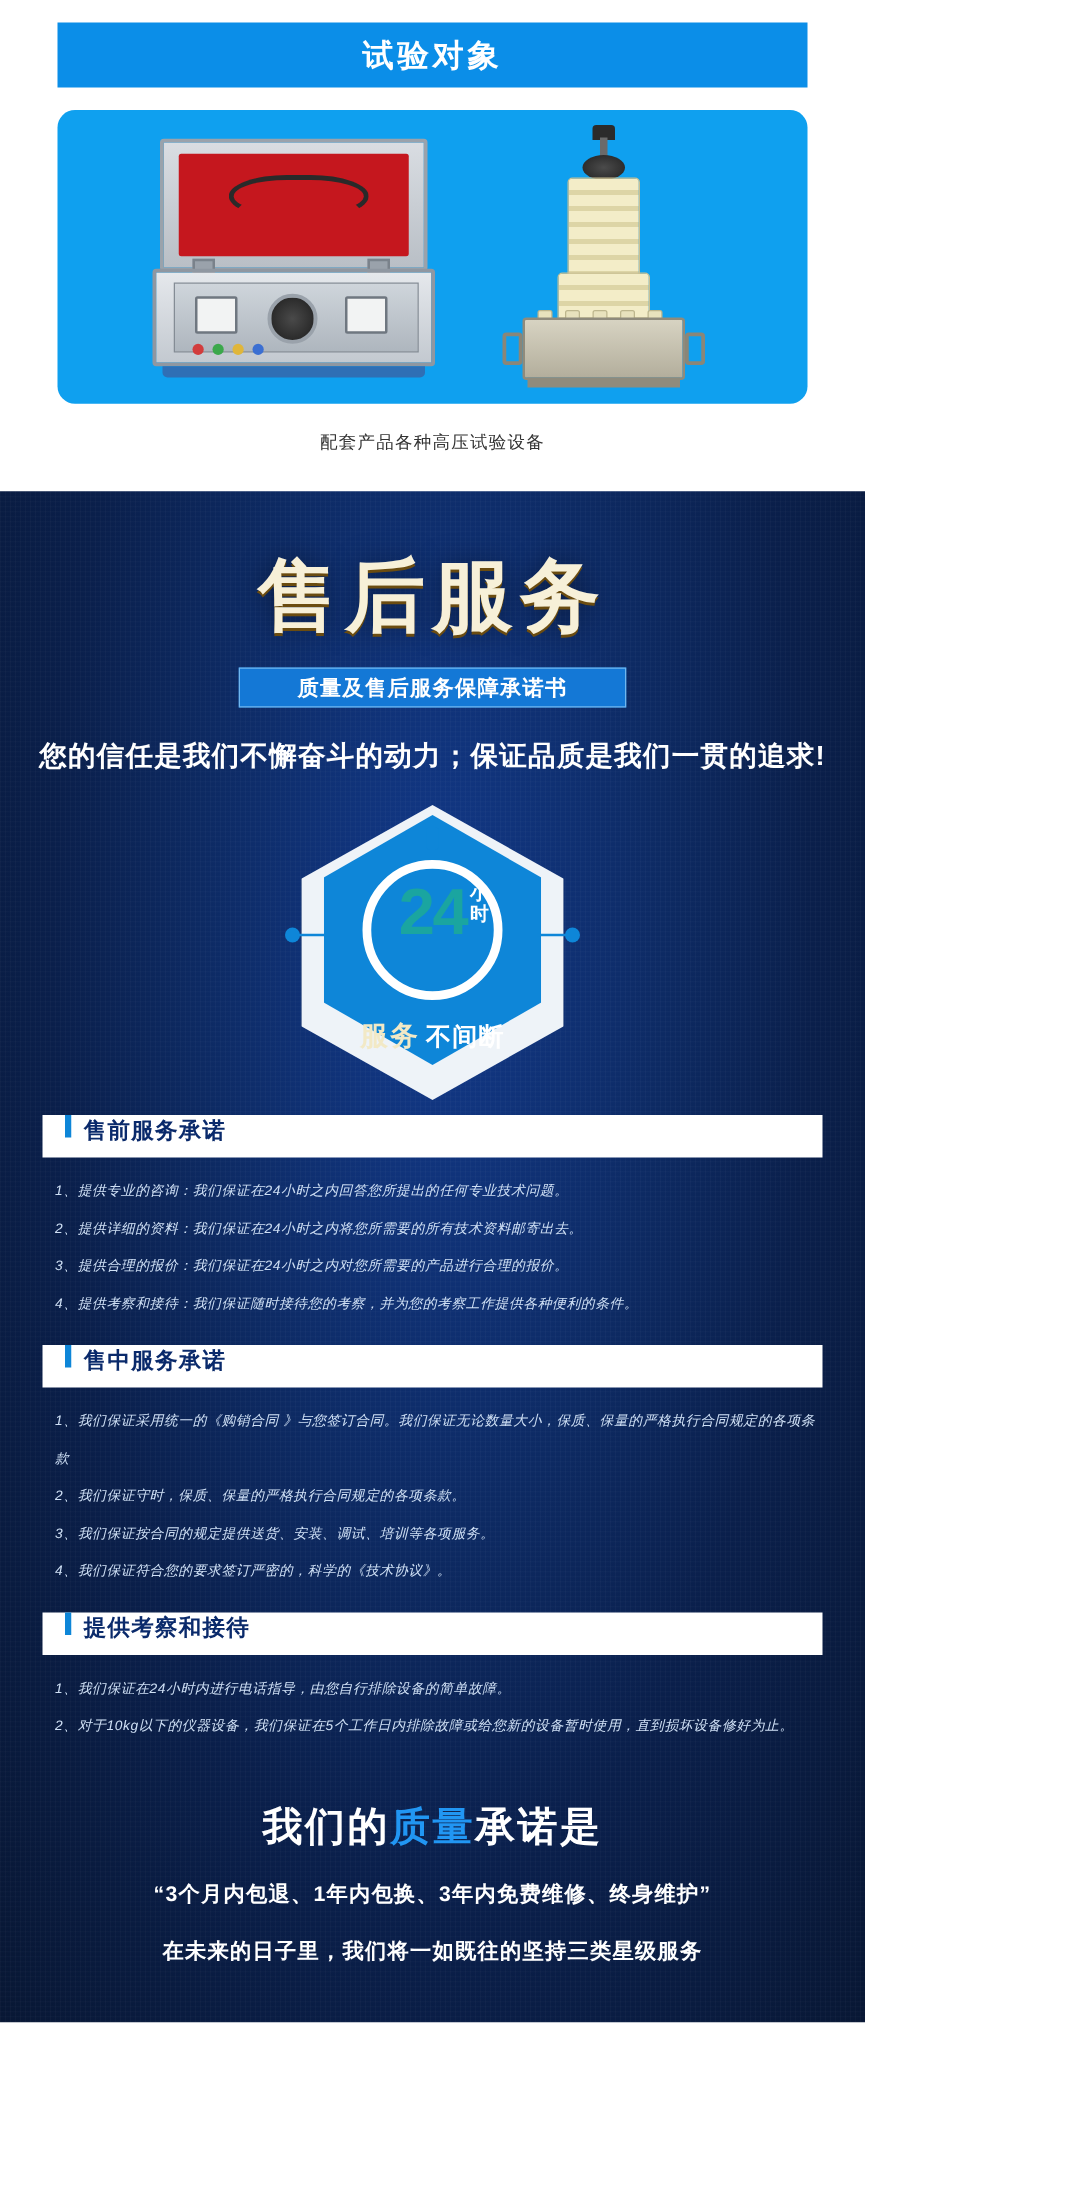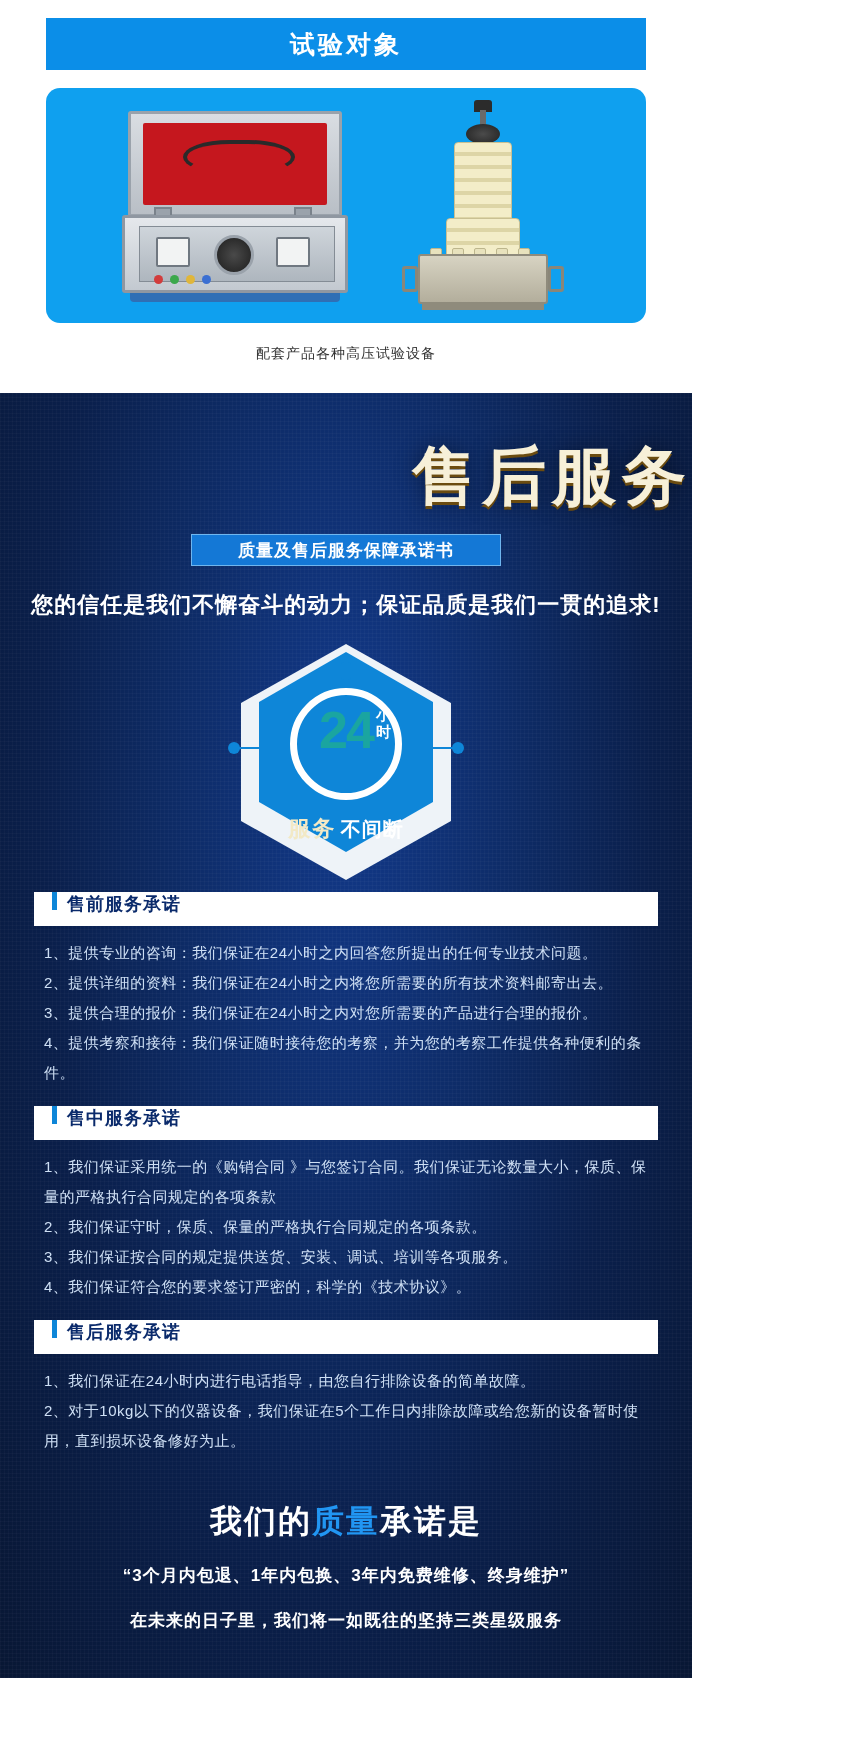--- a/index.html
+++ b/index.html
@@ -138,21 +138,21 @@
   }
   .sec-dark::before {
     content:""; position:absolute; inset:0;
     background-image:
       linear-gradient(rgba(255,255,255,.025) 1px, transparent 1px),
       linear-gradient(90deg, rgba(255,255,255,.025) 1px, transparent 1px);
     background-size: 4px 4px;
     pointer-events:none;
   }
   .big-title {
-    text-align:right; font-size: 64px; font-weight: bold; letter-spacing: 6px;
+    text-align:center; font-size: 64px; font-weight: bold; letter-spacing: 6px;
     color: #f7f0d8; text-shadow: 0 3px 0 #6b4c10, 0 0 22px rgba(0,0,0,.4);
     position: relative; z-index: 2;
   }
   .sub-badge {
     margin: 14px auto 0 auto; width: 310px; height: 32px;
     background: #1478d6; border:1px solid #6fb6ef;
     display:flex; align-items:center; justify-content:center;
     color:#ffffff; font-size:17px; font-weight:bold; letter-spacing:1px;
     position: relative; z-index: 2;
   }
@@ -217,22 +217,23 @@
   
   .promise { position:relative; z-index:2; margin: 18px 34px 0 34px; }
   .p-head {
     background:#ffffff; height: 34px; display:flex; 
     padding-left: 18px; position: relative;
   }
   .p-head .bar { width: 5px; height: 18px; background:#0e86d8; margin-right: 10px; }
   .p-head span.txt { color:#0a2a6b; font-size: 18px; font-weight:bold; letter-spacing:1px; }
   .p-list { margin-top: 12px; padding-left: 10px; }
   .p-list li {
-    list-style: none; color:#cfe0f5; font-size: 15px; line-height: 30px;
+    list-style: none; color:#cfe0f5; font-size: 11px; line-height: 30px;
     letter-spacing: .5px;
+    font-style: italic;
   }
 
   .quality {
     position:relative; z-index:2; margin-top: 44px; text-align:center;
   }
   .q-title { font-size: 32px; font-weight:bold; color:#ffffff; letter-spacing: 2px; }
   .q-title .hl { color:#2196f3; }
   .q-l1 { margin-top: 20px; color:#ffffff; font-size: 17px; font-weight:bold; letter-spacing:1px; }
   .q-l2 { margin-top: 22px; color:#ffffff; font-size: 17px; font-weight:bold; letter-spacing:1px; }
 </style>
@@ -348,21 +349,21 @@
         <li>1、我们保证采用统一的《购销合同 》与您签订合同。我们保证无论数量大小，保质、保量的严格执行合同规定的各项条款</li>
         <li>2、我们保证守时，保质、保量的严格执行合同规定的各项条款。</li>
         <li>3、我们保证按合同的规定提供送货、安装、调试、培训等各项服务。</li>
         <li>4、我们保证符合您的要求签订严密的，科学的《技术协议》。</li>
       </ul>
     </div>
 
     <div class="promise">
       <div class="p-head">
         <div class="bar"></div>
-        <span class="txt">售后服务承诺</span>
+        <span class="txt">提供考察和接待</span>
       </div>
       <ul class="p-list">
         <li>1、我们保证在24小时内进行电话指导，由您自行排除设备的简单故障。</li>
         <li>2、对于10kg以下的仪器设备，我们保证在5个工作日内排除故障或给您新的设备暂时使用，直到损坏设备修好为止。</li>
       </ul>
     </div>
 
     <div class="quality">
       <div class="q-title">
         <span>我们的</span><span class="hl">质量</span><span>承诺是</span>

